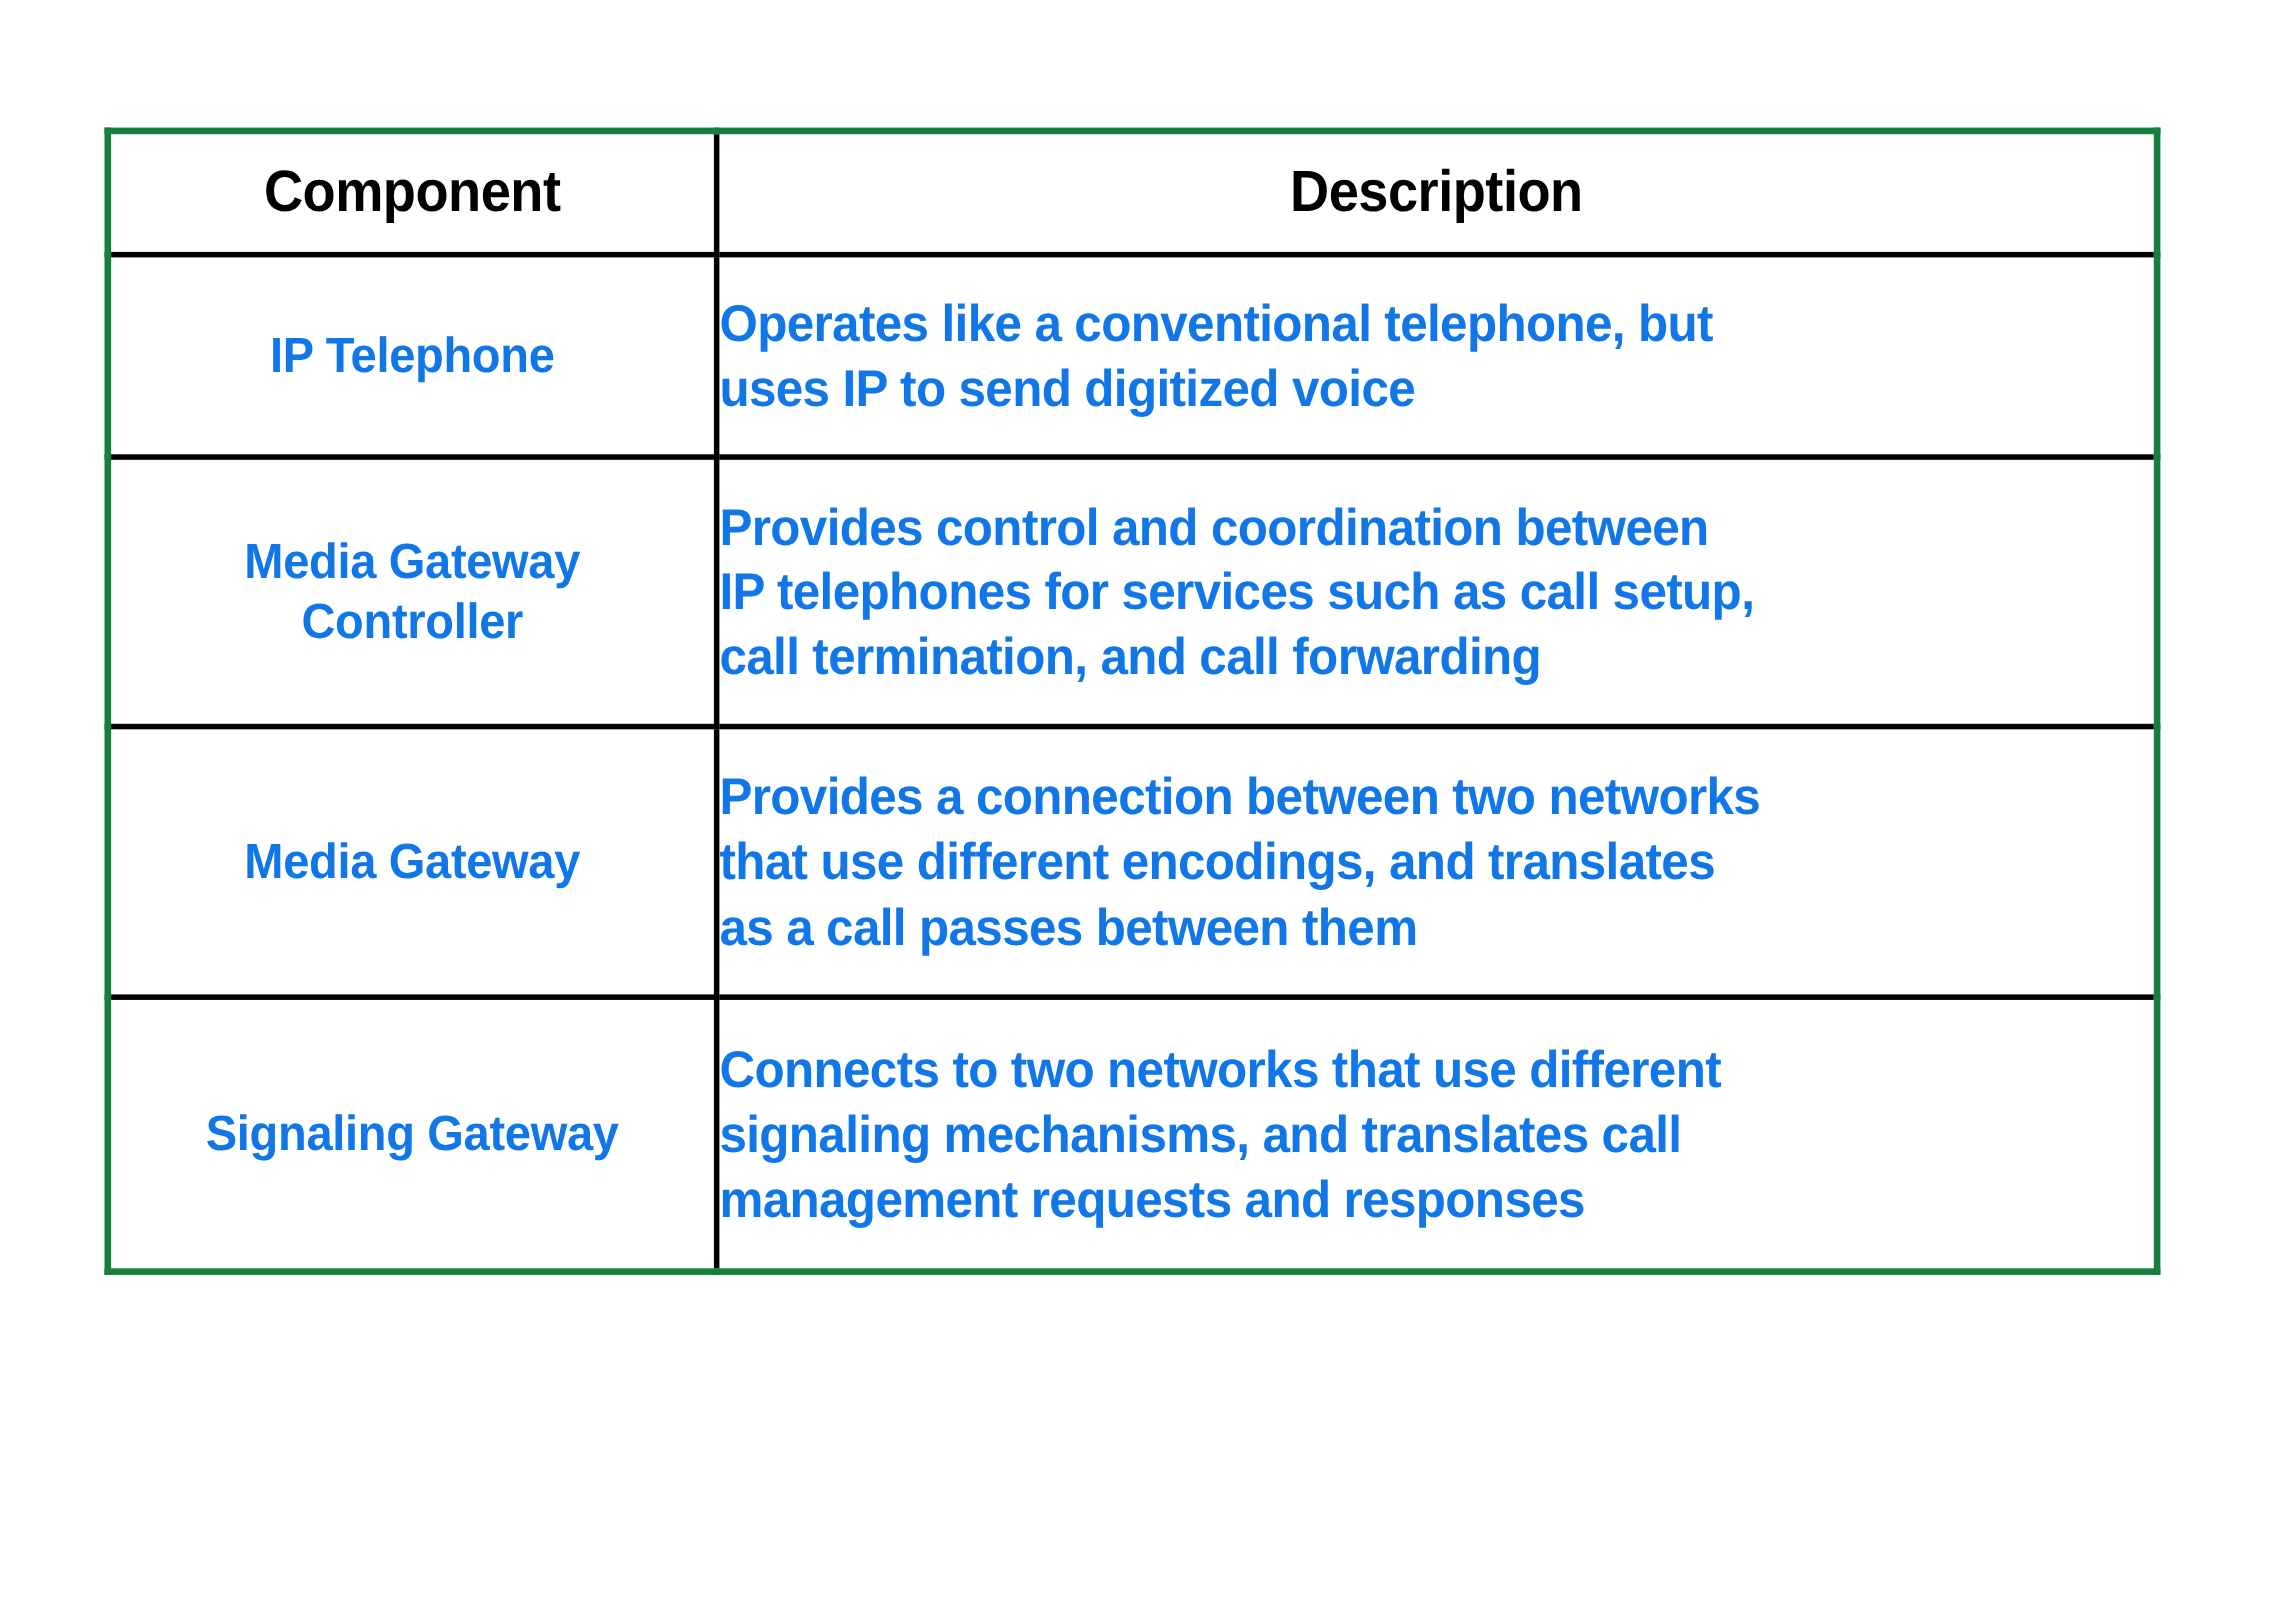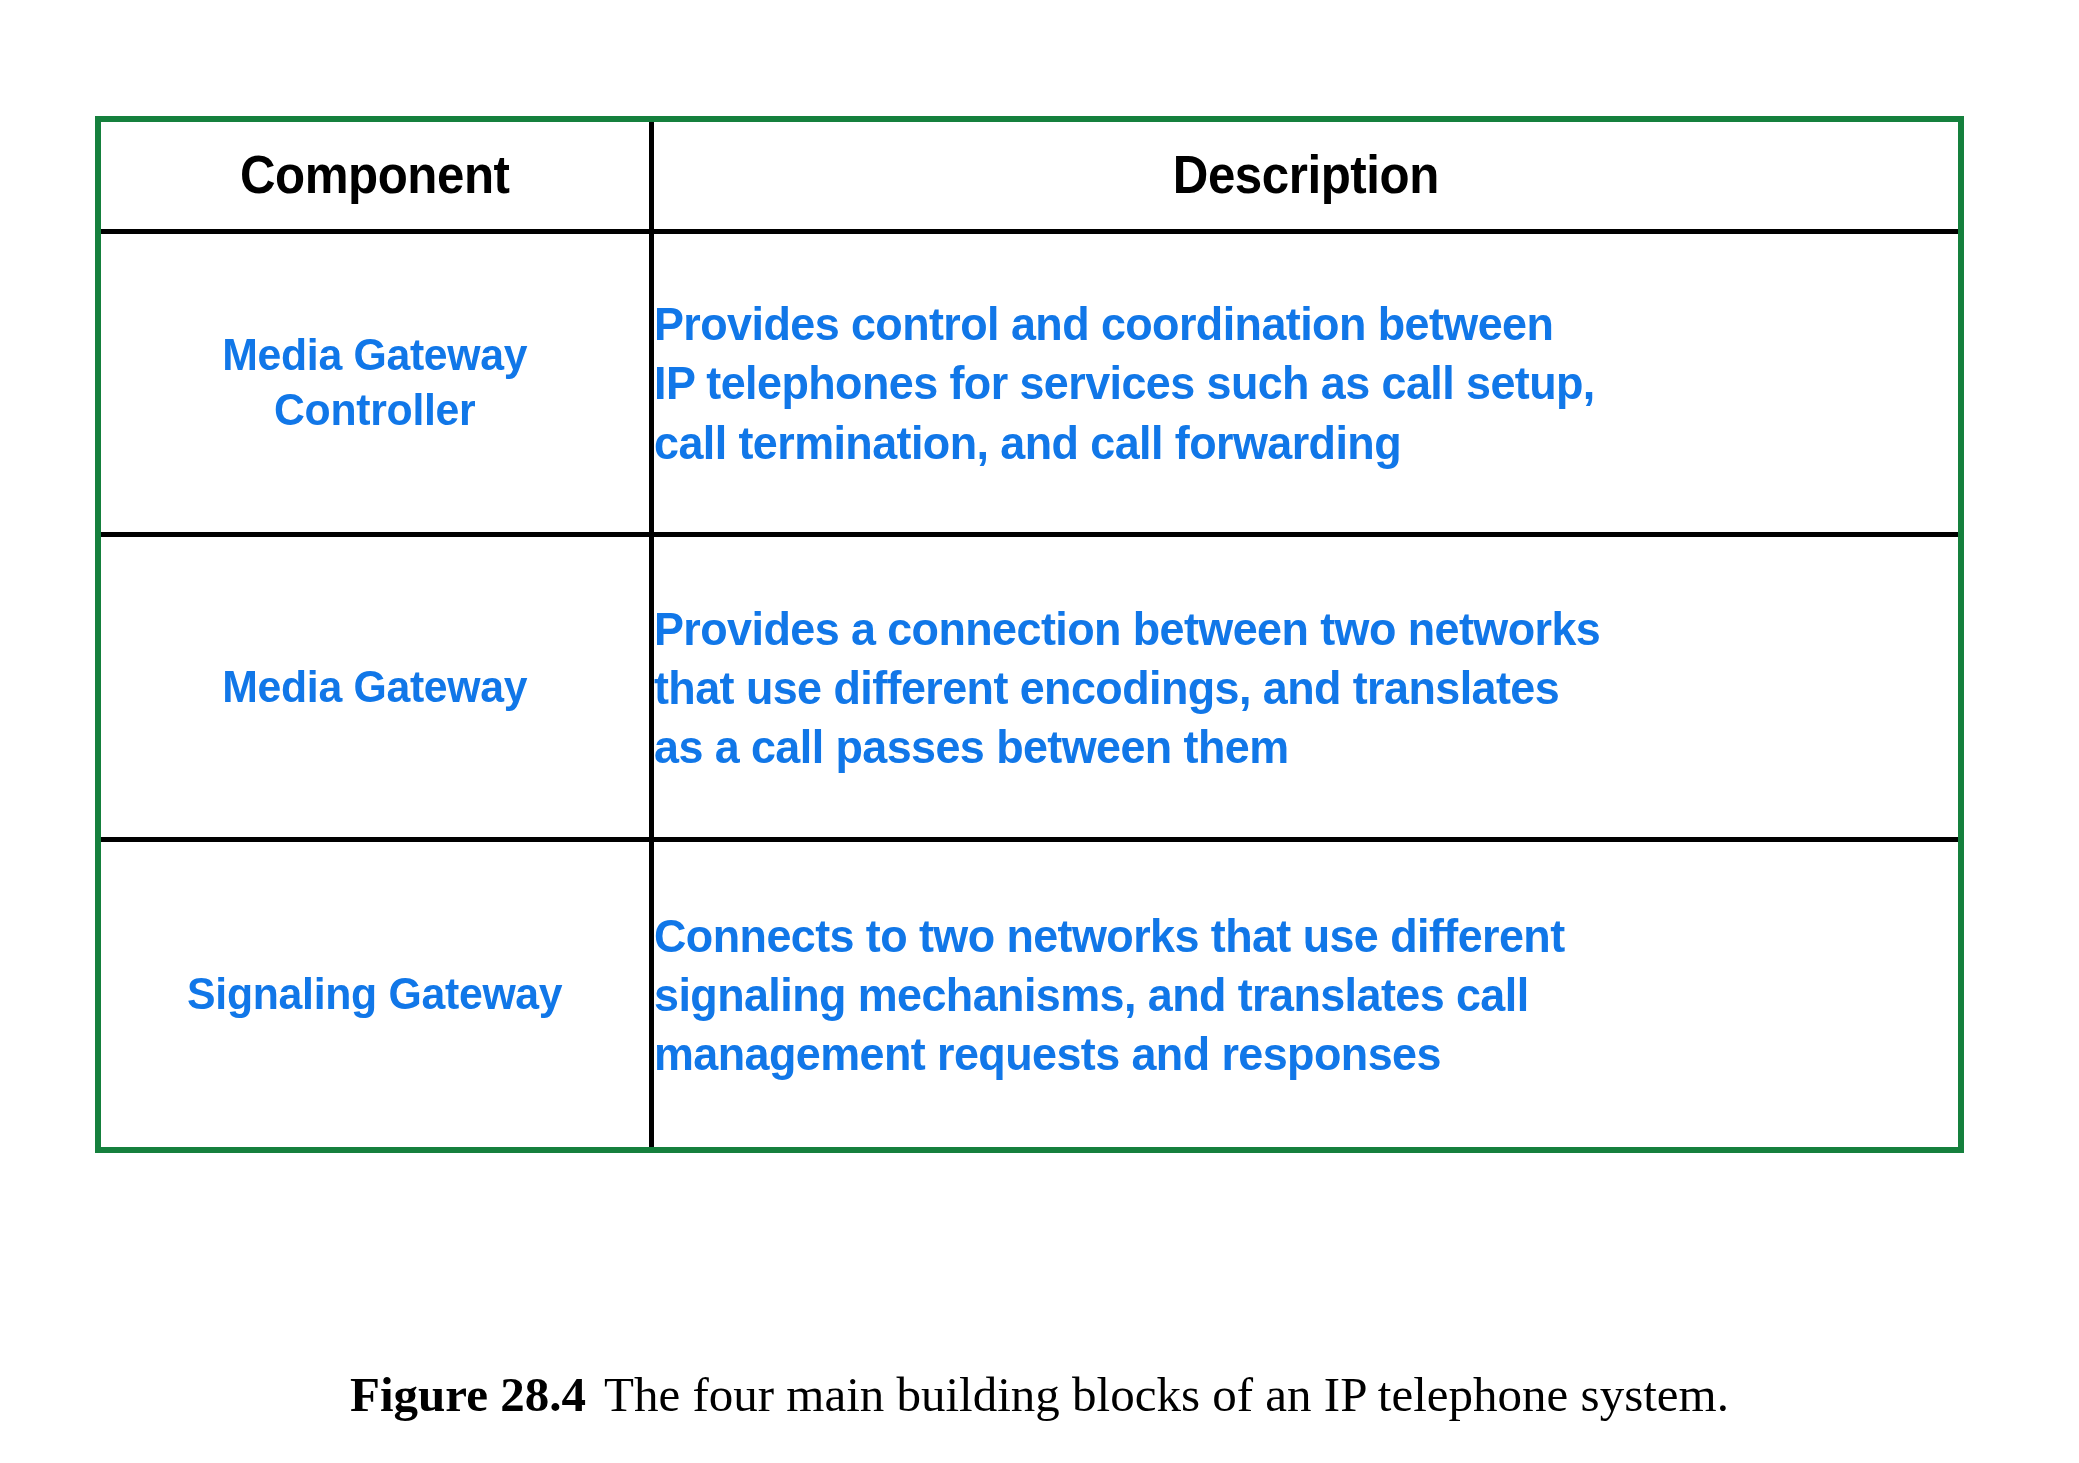--- a/index.html
+++ b/index.html
@@ -131,20 +131,29 @@
       <col class="col-description">
     </colgroup>
     <thead>
       <tr class="header-row">
         <th class="th-cell">Component</th>
         <th class="th-cell">Description</th>
       </tr>
     </thead>
     <tbody>
 
+      <tr class="row-1">
+        <td class="component-cell">
+          <span class="comp-line">IP Telephone</span>
+        </td>
+        <td class="description-cell">
+          <span class="desc-line">Operates like a conventional telephone, but</span>
+          <span class="desc-line">uses IP to send digitized voice</span>
+        </td>
+      </tr>
 
       <tr class="row-2">
         <td class="component-cell">
           <span class="comp-line">Media Gateway</span>
           <span class="comp-line">Controller</span>
         </td>
         <td class="description-cell">
           <span class="desc-line">Provides control and coordination between</span>
           <span class="desc-line">IP telephones for services such as call setup,</span>
           <span class="desc-line">call termination, and call forwarding</span>
@@ -169,17 +178,14 @@
         <td class="description-cell">
           <span class="desc-line">Connects to two networks that use different</span>
           <span class="desc-line">signaling mechanisms, and translates call</span>
           <span class="desc-line">management requests and responses</span>
         </td>
       </tr>
 
     </tbody>
   </table>
 
-  <div id="figure-caption">
-    <span class="caption-label">Figure 28.4</span><span class="caption-gap"></span><span class="caption-text">The four main building blocks of an IP telephone system.</span>
-  </div>
 
 </div>
 
 </body></html>

